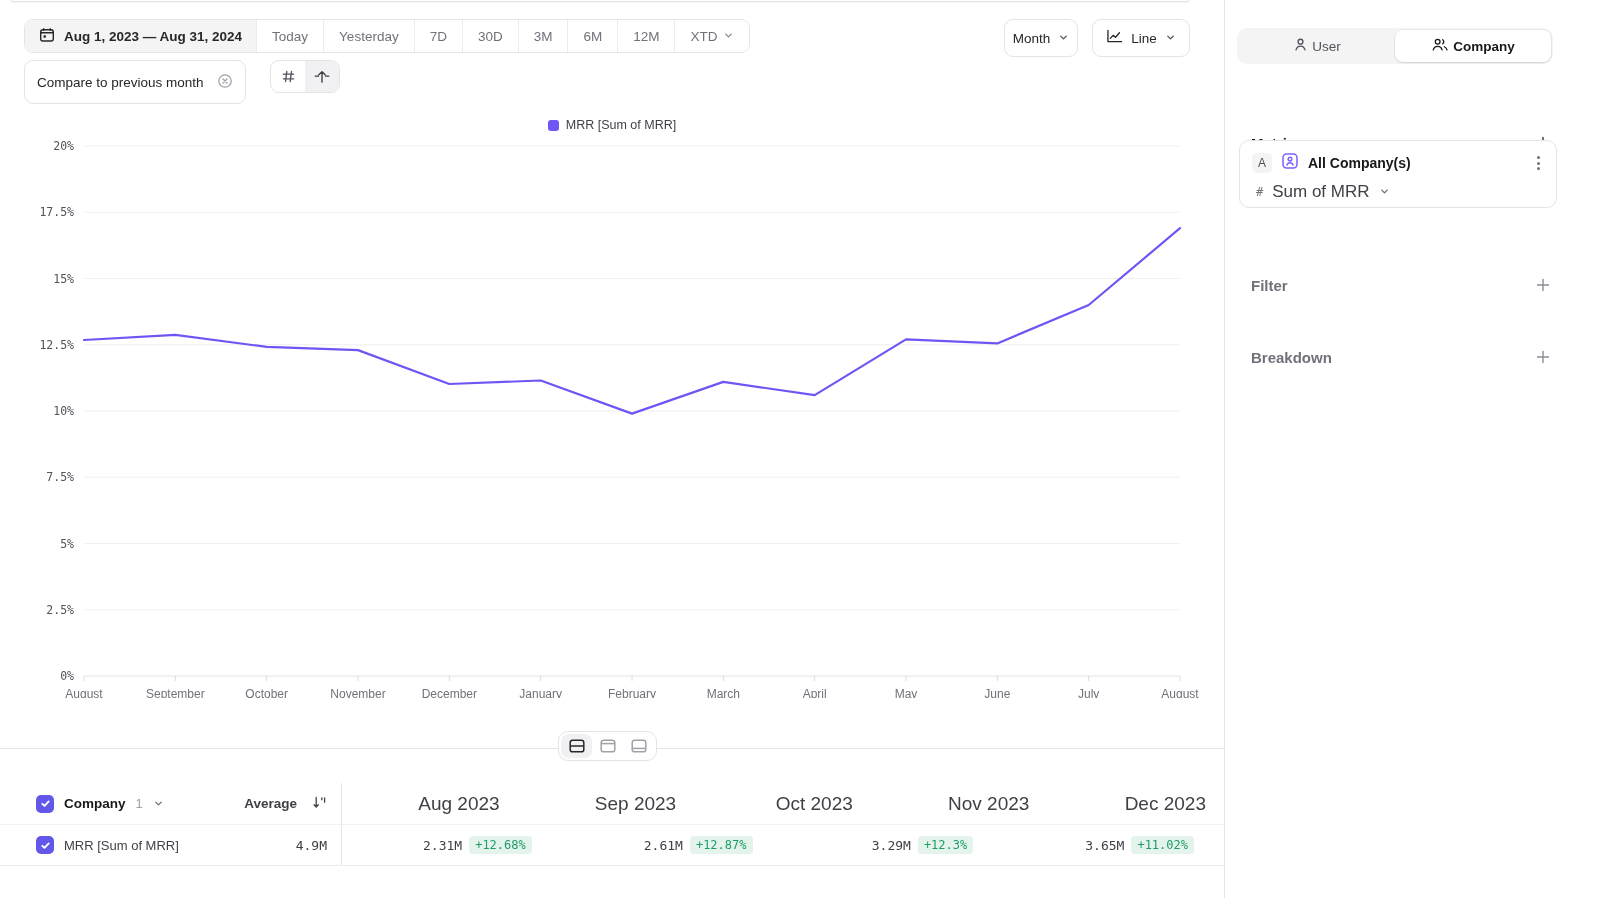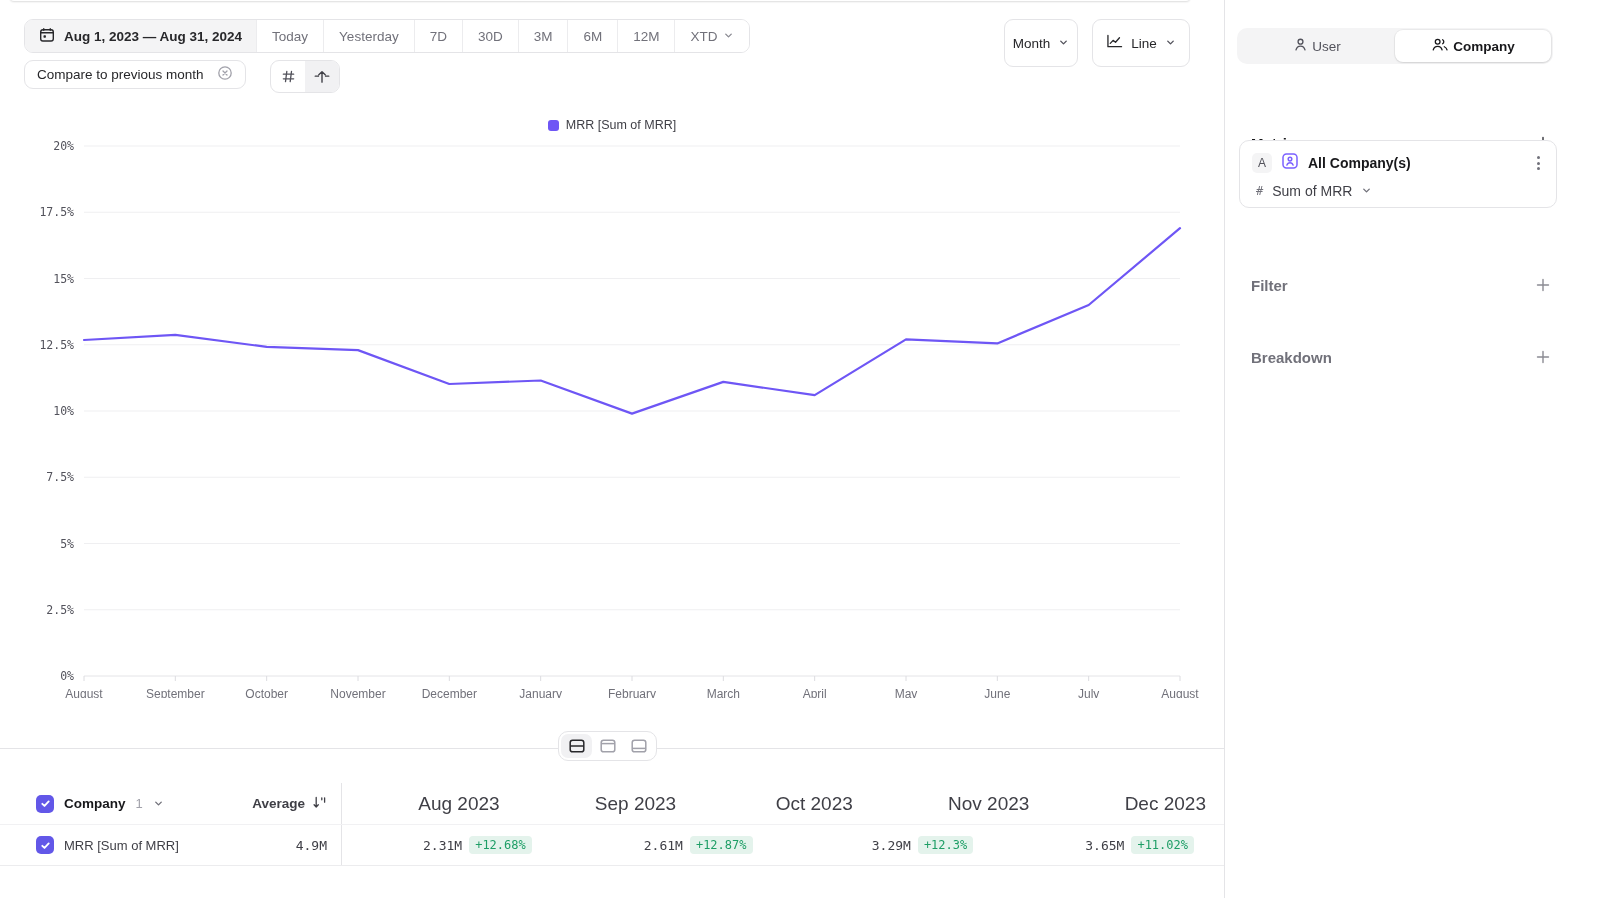--- a/index.html
+++ b/index.html
@@ -7,25 +7,25 @@
   body { position:relative; }
   .mono { font-family:"DejaVu Sans Mono",monospace; }
 
   
   .top-edge { position:absolute; top:-7px; left:10px; width:1180px; height:8px; border-radius:8px; box-shadow:0 1px 2px rgba(0,0,0,.14); }
 
   
   .date-group { position:absolute; left:24px; top:19px; height:34px; display:flex; align-items:stretch; border:1px solid #e4e4e7; border-radius:9px; background:#fff; overflow:hidden; }
   .date-chip { display:flex; align-items:center; gap:9px; padding:0 14px; background:#f4f4f5; font-size:13.5px; font-weight:bold; color:#27272a; cursor:pointer;text-align:center; }
   .seg { display:flex; align-items:center; gap:6px; padding:0 15px; border-left:1px solid #ececee; font-size:13.5px; color:#71717a; background:#fff; cursor:pointer; white-space:nowrap; }
-  .btn { position:absolute; top:19px; height:48px; display:flex; align-items:center; justify-content:center; gap:8px; border:1px solid #e4e4e7; border-radius:9px; background:#fff; font-size:13.5px; color:#27272a; cursor:pointer; }
+  .btn { position:absolute; top:19px; height:38px; display:flex; align-items:center; justify-content:center; gap:8px; border:1px solid #e4e4e7; border-radius:9px; background:#fff; font-size:13.5px; color:#27272a; cursor:pointer; }
   #month-btn { left:1004px; width:74px; }
   #line-btn  { left:1092px; width:98px; }
 
-  .compare-chip { position:absolute; left:24px; top:60px; height:29px; display:flex; align-items:center; gap:13px; padding:0 12px; border:1px solid #e4e4e7; border-radius:9px; background:#fff; font-size:13.5px; color:#27272a; }
+  .compare-chip { position:absolute; left:24px; top:60px; height:44px; display:flex; align-items:center; gap:13px; padding:0 12px; border:1px solid #e4e4e7; border-radius:9px; background:#fff; font-size:13.5px; color:#27272a; }
   .mini-toggle { position:absolute; left:270px; top:60px; height:33px; display:flex; border:1px solid #e4e4e7; border-radius:9px; background:#fff; overflow:hidden; }
   .mini-toggle .mseg { width:34px; display:flex; align-items:center; justify-content:center; cursor:pointer; }
   .mini-toggle .mseg.active { background:#f1f1f3; }
 
   
   .legend { position:absolute; top:118px; left:0; width:1224px; display:flex; align-items:center; justify-content:center; gap:7px; font-size:12.5px; color:#3f3f46; }
   .legend .swatch { width:11px; height:11px; border-radius:3px; }
   #chart { position:absolute; left:24px; top:138px; }
   .ytick { font-family:"DejaVu Sans Mono",monospace; font-size:11.5px; fill:#52525b; }
   .xtick { font-size:12px; fill:#71717a; }
@@ -42,41 +42,41 @@
   .left-main { display:flex; align-items:center; gap:10px; flex:1; }
   .v-div { position:absolute; left:341px; top:783px; height:83px; border-left:1px solid #e4e4e7; }
   .mcols { display:flex; width:883px; height:100%; }
   .mcol  { flex:1; display:flex; align-items:center; justify-content:flex-end; padding-right:18px; font-size:19px; color:#3f3f46; font-weight:normal; }
   .mcell { flex:1; display:flex; align-items:center; justify-content:flex-end; gap:7px; padding-right:30px; }
   .val   { font-size:13px; color:#3f3f46; }
   .badge { font-family:"DejaVu Sans Mono",monospace; font-size:12px; color:#1e9e66; background:#e4f3ec; padding:2px 6px; border-radius:4px; }
   .checkbox { width:18px; height:18px; border-radius:5px; background:#6257e8; display:flex; align-items:center; justify-content:center; flex:0 0 auto; cursor:pointer; }
   .group-label { font-size:13.5px; font-weight:bold; color:#18181b; }
   .count { font-size:13px; color:#a1a1aa; }
-  .avg-wrap { display:flex; align-items:center; gap:7px; font-size:13.5px; color:#3f3f46; font-weight:bold; cursor:pointer; }
+  .avg-wrap { display:flex; align-items:center; gap:15px; font-size:13.5px; color:#3f3f46; font-weight:bold; cursor:pointer; }
   .row-label { font-size:13px; color:#3f3f46; }
 
   
   .sidebar { position:absolute; left:1224px; top:0; width:376px; height:898px; background:#fff; border-left:1px solid #e4e4e7; }
   .sb-toggle { position:absolute; left:12px; top:28px; width:316px; height:36px; background:#f4f4f5; border-radius:10px; display:flex; padding:2px; }
   .sb-tab { flex:1; display:flex; align-items:center; justify-content:center; gap:4px; font-size:13.5px; color:#52525b; border-radius:8px; cursor:pointer; }
   .sb-tab.active { background:#fff; color:#18181b; font-weight:bold; box-shadow:0 1px 2px rgba(0,0,0,.10), 0 0 0 1px rgba(0,0,0,.04); }
   .sb-head { position:absolute; left:26px; right:48px; display:flex; align-items:flex-end; justify-content:space-between;margin-top:30px; }
   .sb-head .t-dark { font-size:15px; font-weight:bold; color:#18181b; }
   .sb-head .t-gray { font-size:15px; font-weight:bold; color:#71717a; }
   .plus-btn { width:18px; height:18px; display:flex; align-items:center; justify-content:center; cursor:pointer; }
   .metric-card { position:absolute; left:14px; top:140px; width:318px; height:68px; border:1px solid #e4e4e7; border-radius:10px; background:#fff; }
   .mc-row1 { display:flex; align-items:center; gap:9px; padding:11px 12px 0 12px; }
   .a-badge { width:20px; height:20px; border-radius:5px; background:#f4f4f5; color:#52525b; font-size:12px; display:flex; align-items:center; justify-content:center; }
   .mc-name { font-size:14px; font-weight:bold; color:#18181b; flex:1; }
   .kebab { display:flex; flex-direction:column; gap:2.5px; padding:2px 4px; cursor:pointer; }
   .kebab i { width:3px; height:3px; border-radius:50%; background:#71717a; }
   .mc-row2 { display:flex; align-items:center; gap:9px; padding:8px 12px 0 16px; cursor:pointer; }
   .hash-sym { font-size:12px; color:#71717a; font-family:"DejaVu Sans Mono",monospace; }
-  .mc-agg { font-size:14px; color:#3f3f46; }
+  .mc-agg { font-size:17px; color:#3f3f46; }
 </style>
 </head>
 <body>
 
 <div class="top-edge"></div>
 
 <div class="date-group">
   <div class="date-chip">
     <span><svg width="16" height="16" viewBox="0 0 16 16" fill="none" stroke="#27272a" stroke-width="1.4">
           <rect x="1.7" y="2.7" width="12.6" height="11.3" rx="2.2"></rect>

